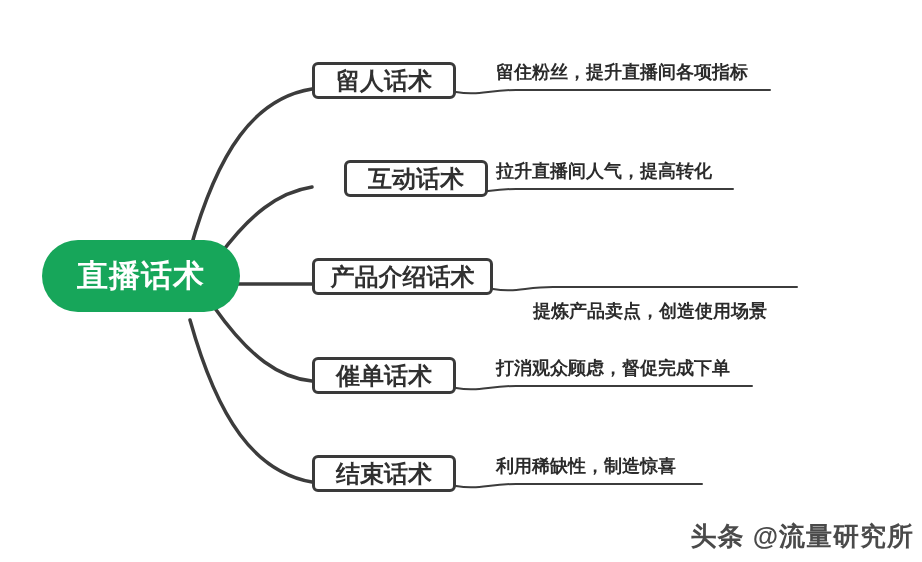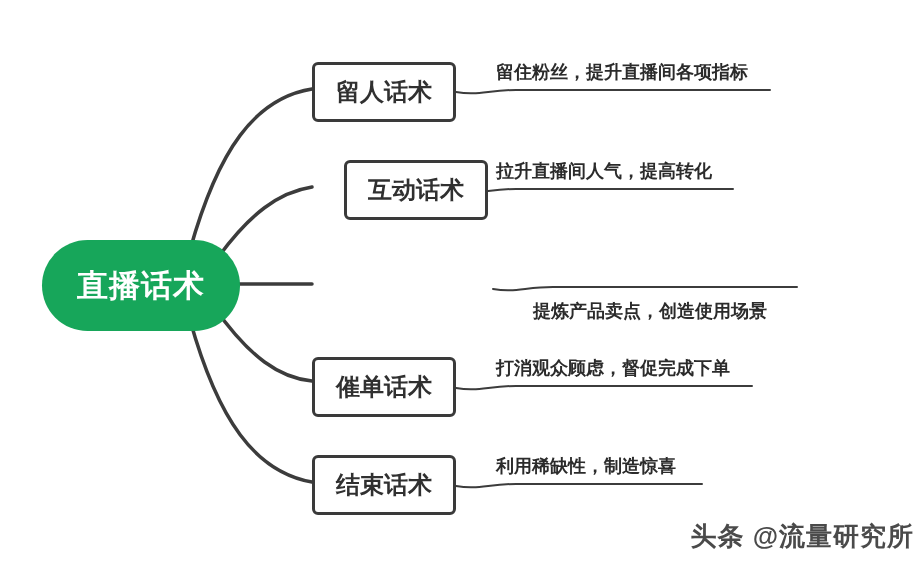--- a/index.html
+++ b/index.html
@@ -33,39 +33,39 @@
     stroke-linecap: round;
   }
   .connectors path.curve { stroke-width: 3.5px; }
   .connectors path.underline { stroke-width: 2px; }
 
   .root-node {
     position: absolute;
     left: 42px;
     top: 240px;
     width: 198px;
-    height: 91px;
+    height: 72px;
     background: var(--root_green, #17A65A);
     border-radius: 46px;
     display: flex;
     align-items: center;
     justify-content: center;
   }
   .root-node span {
     color: var(--root_text, #ffffff);
     font-size: 31px;
     font-weight: bold;
     letter-spacing: 1px;
   }
 
   .branch-box {
     position: absolute;
     left: 312px;
     width: 144px;
-    height: 60px;
+    height: 37px;
     box-sizing: border-box;
     background: #ffffff;
     border: 3px solid var(--box_border, #3a3a3a);
     border-radius: 6px;
     display: flex;
     align-items: center;
     justify-content: center;
   }
   .branch-box span {
     color: var(--box_text, #303030);
@@ -129,20 +129,23 @@
   <div class="root-node">
     <span>直播话术</span>
   </div>
 
   <div class="branch-box b1">
     <span>留人话术</span>
   </div>
   <div class="branch-box b2">
     <span>互动话术</span>
   </div>
+  <div class="branch-box b3">
+    <span>产品介绍话术</span>
+  </div>
   <div class="branch-box b5">
     <span>结束话术</span>
   </div>
   <div class="branch-box b4">
     <span>催单话术</span>
   </div>
 
   <div class="note n1">留住粉丝，提升直播间各项指标</div>
   <div class="note n2">拉升直播间人气，提高转化</div>
   <div class="note n3">提炼产品卖点，创造使用场景</div>

